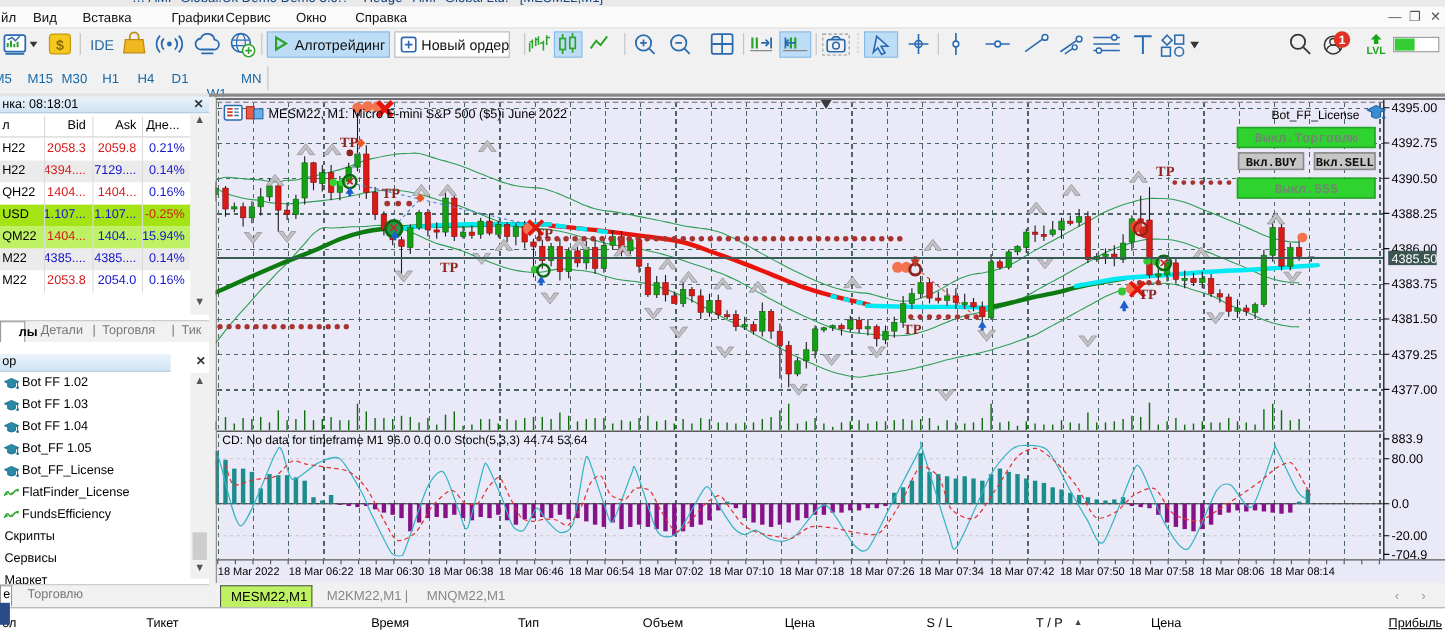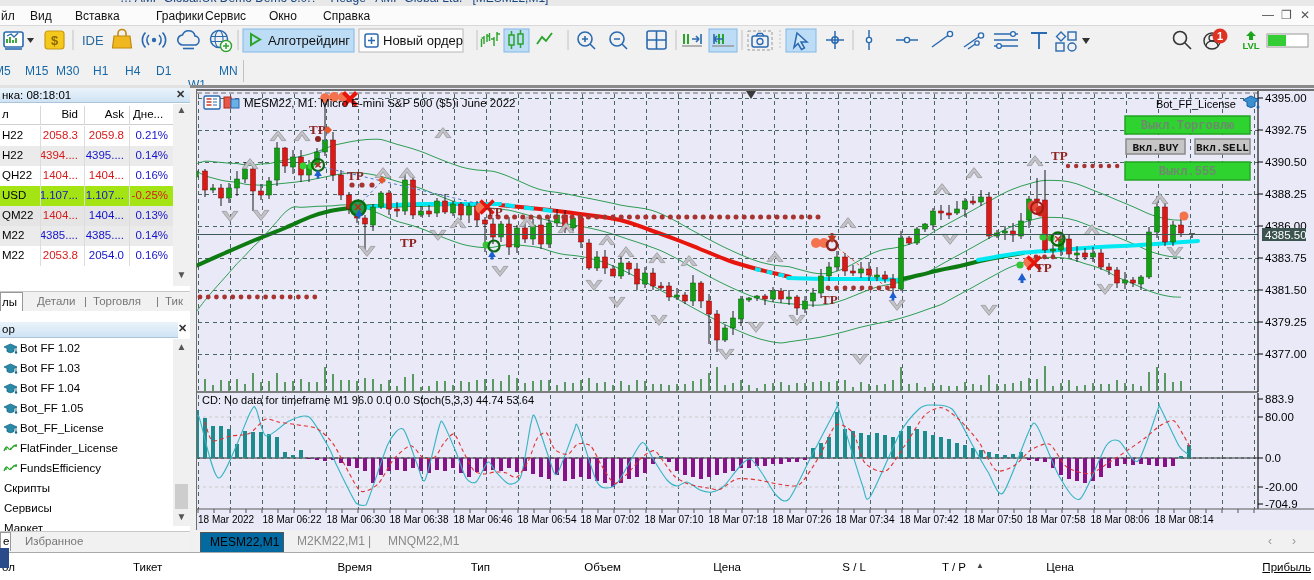--- a/index.html
+++ b/index.html
@@ -186,40 +186,40 @@
  <div class="abs" style="left:173px;top:16px;width:17px;height:21px;background:#f0f0f0;color:#555;text-align:center;font-size:10px;">▲</div>
 <div class="abs" style="left:0;top:38px;width:173px;height:20px;background:#fff;">
   <span class="abs" style="left:2px;top:3px;color:#000;">H22</span>
   <span class="abs" style="right:95px;top:3px;color:#d81a1a;">2058.3</span>
   <span class="abs" style="right:49px;top:3px;color:#d81a1a;">2059.8</span>
   <span class="abs" style="right:5px;top:3px;color:#1414cc;">0.21%</span>
  </div>
 <div class="abs" style="left:0;top:58px;width:173px;height:20px;background:#ebebeb;">
   <span class="abs" style="left:2px;top:3px;color:#000;">H22</span>
   <span class="abs" style="right:95px;top:3px;color:#d81a1a;">4394....</span>
-  <span class="abs" style="right:49px;top:3px;color:#1414cc;">4395....</span>
+  <span class="abs" style="right:49px;top:3px;color:#1414cc;">7129....</span>
   <span class="abs" style="right:5px;top:3px;color:#1414cc;">0.14%</span>
  </div>
 <div class="abs" style="left:0;top:78px;width:173px;height:20px;background:#fff;">
   <span class="abs" style="left:2px;top:3px;color:#000;">QH22</span>
   <span class="abs" style="right:95px;top:3px;color:#d81a1a;">1404...</span>
   <span class="abs" style="right:49px;top:3px;color:#d81a1a;">1404...</span>
   <span class="abs" style="right:5px;top:3px;color:#1414cc;">0.16%</span>
  </div>
 <div class="abs" style="left:0;top:98px;width:173px;height:20px;background:#a4e414;">
   <span class="abs" style="left:2px;top:3px;color:#000;">USD</span>
   <span class="abs" style="right:95px;top:3px;color:#1414cc;">1.107...</span>
   <span class="abs" style="right:49px;top:3px;color:#1414cc;">1.107...</span>
   <span class="abs" style="right:5px;top:3px;color:#d81a1a;">-0.25%</span>
  </div>
-<div class="abs" style="left:0;top:118px;width:173px;height:20px;background:#e5e5e5;">
+<div class="abs" style="left:0;top:118px;width:173px;height:20px;background:#bef264;">
   <span class="abs" style="left:2px;top:3px;color:#000;">QM22</span>
   <span class="abs" style="right:95px;top:3px;color:#d81a1a;">1404...</span>
   <span class="abs" style="right:49px;top:3px;color:#1414cc;">1404...</span>
-  <span class="abs" style="right:5px;top:3px;color:#1414cc;">0.13%</span>
+  <span class="abs" style="right:5px;top:3px;color:#1414cc;">15.94%</span>
  </div>
 <div class="abs" style="left:0;top:138px;width:173px;height:20px;background:#ebebeb;">
   <span class="abs" style="left:2px;top:3px;color:#000;">M22</span>
   <span class="abs" style="right:95px;top:3px;color:#1414cc;">4385....</span>
   <span class="abs" style="right:49px;top:3px;color:#1414cc;">4385....</span>
   <span class="abs" style="right:5px;top:3px;color:#1414cc;">0.14%</span>
  </div>
 <div class="abs" style="left:0;top:158px;width:173px;height:20px;background:#fff;">
   <span class="abs" style="left:2px;top:3px;color:#000;">M22</span>
   <span class="abs" style="right:95px;top:3px;color:#d81a1a;">2053.8</span>
@@ -227,31 +227,31 @@
   <span class="abs" style="right:5px;top:3px;color:#1414cc;">0.16%</span>
  </div>
  <div class="abs" style="left:40px;top:38px;width:1px;height:140px;background:#dcdcdc;"></div>
  <div class="abs" style="left:84px;top:38px;width:1px;height:140px;background:#dcdcdc;"></div>
  <div class="abs" style="left:129px;top:38px;width:1px;height:140px;background:#dcdcdc;"></div>
  <div class="abs" style="left:173px;top:37px;width:17px;height:141px;background:#f0f0f0;"></div>
  <div class="abs" style="left:173px;top:178px;width:17px;height:20px;background:#f0f0f0;color:#555;text-align:center;font-size:10px;"><span style="position:relative;top:3px;">▼</span></div>
 
  <div class="abs" style="left:0;top:203px;width:190px;height:20px;background:#f1f1f1;border-top:1px solid #c8c8c8;color:#777;">
   <div class="abs" style="left:0;top:0px;width:23px;height:19px;background:#fff;border:1px solid #989898;border-bottom:none;color:#000;">
-        <span class="abs" style="left:1px;top:3px;">лы</span>
+        <span class="abs" style="left:16px;top:3px;font-weight:bold;">лы</span>
       </div>
   <span class="abs" style="left:37px;top:3px;">Детали</span>
       <span class="abs" style="left:84px;top:3px;">|</span>
   <span class="abs" style="left:93px;top:3px;">Торговля</span>
       <span class="abs" style="left:156px;top:3px;">|</span>
   <span class="abs" style="left:165px;top:3px;">Тик</span>
  </div>
  <div class="abs" style="left:0;top:223px;width:190px;height:11px;background:#fff;"></div>
 
- <div class="abs" style="left:0;top:234px;width:178px;height:16px;background:linear-gradient(#eaf3fb,#cfe3f4);border-bottom:1px solid #aac4da;color:#000;">
+ <div class="abs" style="left:0;top:234px;width:155px;height:16px;background:linear-gradient(#eaf3fb,#cfe3f4);border-bottom:1px solid #aac4da;color:#000;">
   <span class="abs" style="left:2px;top:1px;">ор</span>
   <span class="abs" style="left:178px;top:0px;font-size:11px;color:#333;font-weight:bold;">✕</span>
  </div>
 <div class="abs" style="left:3px;top:254px;"><svg width="15" height="13">
         <path d="M1,5 L7.5,2 L14,5 L7.5,8 Z" fill="#2a8aa8" stroke="#176a85" stroke-width="0.8"></path>
         <path d="M4,6.5 v3 q3.5,2.5 7,0 v-3" fill="#2a8aa8" stroke="#176a85" stroke-width="0.8"></path>
         <line x1="13" y1="5" x2="13" y2="10" stroke="#176a85" stroke-width="0.9"></line>
         <circle cx="13" cy="10.5" r="1.2" fill="#176a85"></circle>
       </svg></div>
     <span class="abs" style="left:20px;top:254px;color:#000;">Bot FF 1.02</span>
@@ -303,21 +303,21 @@
 
  <div class="abs" style="left:173px;top:251px;width:17px;height:187px;background:#f0f0f0;"></div>
  <div class="abs" style="left:173px;top:251px;width:17px;height:18px;color:#555;text-align:center;font-size:10px;"><span style="position:relative;top:2px;">▲</span></div>
  <div class="abs" style="left:173px;top:421px;width:17px;height:17px;background:#f0f0f0;color:#555;text-align:center;font-size:10px;"><span style="position:relative;top:2px;">▼</span></div>
  <div class="abs" style="left:175px;top:396px;width:13px;height:25px;background:#cdcdcd;"></div>
 
  <div class="abs" style="left:0;top:443px;width:190px;height:21px;background:#f1f1f1;border-top:1px solid #c8c8c8;color:#777;">
   <div class="abs" style="left:0;top:0px;width:11px;height:19px;background:#fff;border:1px solid #989898;border-bottom:none;">
         <span class="abs" style="left:2px;top:2px;color:#000;">е</span>
       </div>
-  <span class="abs" style="left:25px;top:3px;">Избранное</span>
+  <span class="abs" style="left:25px;top:3px;">Торговлю</span>
  </div>
 </div>
 
 <div class="abs" style="left:190px;top:88px;width:6px;height:464px;background:#f0f0f0;"></div>
 
 <div class="abs" style="left:196px;top:88px;width:1118px;height:464px;"><svg width="1118" height="464" viewBox="0 0 1118 464" font-family="Liberation Sans, sans-serif">
       <rect x="0" y="0" width="1118" height="464" fill="#f0f0f0"></rect>
       <rect x="0" y="0" width="1118" height="442" fill="#e9e9f8"></rect>
       <g stroke="#4a6661" stroke-width="1" stroke-dasharray="4,3.5" transform="translate(0.5,0.5)" shape-rendering="crispEdges">
         <line x1="1058" y1="5" x2="1058" y2="303"></line>
@@ -1124,21 +1124,21 @@
       <text x="991.5" y="41.0" font-size="12" text-anchor="middle" font-family="Liberation Mono, monospace" font-weight="bold" fill="#6e8a6e">Выкл.Торговлю</text>
       <rect x="930" y="51" width="59" height="15" fill="#c6c6c6" stroke="#8a8a8a" stroke-width="1.5"></rect>
       <text x="959.5" y="62.5" font-size="11" text-anchor="middle" font-family="Liberation Mono, monospace" font-weight="bold" fill="#111">Вкл.BUY</text>
       <rect x="999" y="51" width="55" height="15" fill="#c6c6c6" stroke="#8a8a8a" stroke-width="1.5"></rect>
       <text x="1026.5" y="62.5" font-size="11" text-anchor="middle" font-family="Liberation Mono, monospace" font-weight="bold" fill="#111">Вкл.SELL</text>
       <rect x="929" y="74" width="125" height="18" fill="#2fd32f" stroke="#24a424" stroke-width="1.5"></rect>
       <text x="991.5" y="87.0" font-size="12" text-anchor="middle" font-family="Liberation Mono, monospace" font-weight="bold" fill="#6e8a6e">Выкл.555</text>
     </svg></div>
 
 <div class="abs" style="left:196px;top:531px;width:1118px;height:21px;background:#f1f1f1;font-size:12px;color:#888;">
- <div class="abs" style="left:4px;top:1px;width:84px;height:20px;background:#0369a1;border:1px solid #555;border-bottom:none;color:#000;">
+ <div class="abs" style="left:4px;top:1px;width:84px;height:20px;background:#bef264;border:1px solid #555;border-bottom:none;color:#000;">
       <span class="abs" style="left:9px;top:2px;">MESM22,M1</span>
     </div>
  <span class="abs" style="left:101px;top:3px;">M2KM22,M1</span>
  <span class="abs" style="left:172px;top:3px;">|</span>
  <span class="abs" style="left:192px;top:3px;">MNQM22,M1</span>
  <span class="abs" style="left:1072px;top:3px;color:#999;">‹</span>
  <span class="abs" style="left:1096px;top:3px;color:#999;">›</span>
 </div>
 
 <div class="abs" style="left:0;top:552px;width:1314px;height:28px;background:#fff;border-top:1px solid #a8a8a8;font-size:11.5px;color:#000;">

